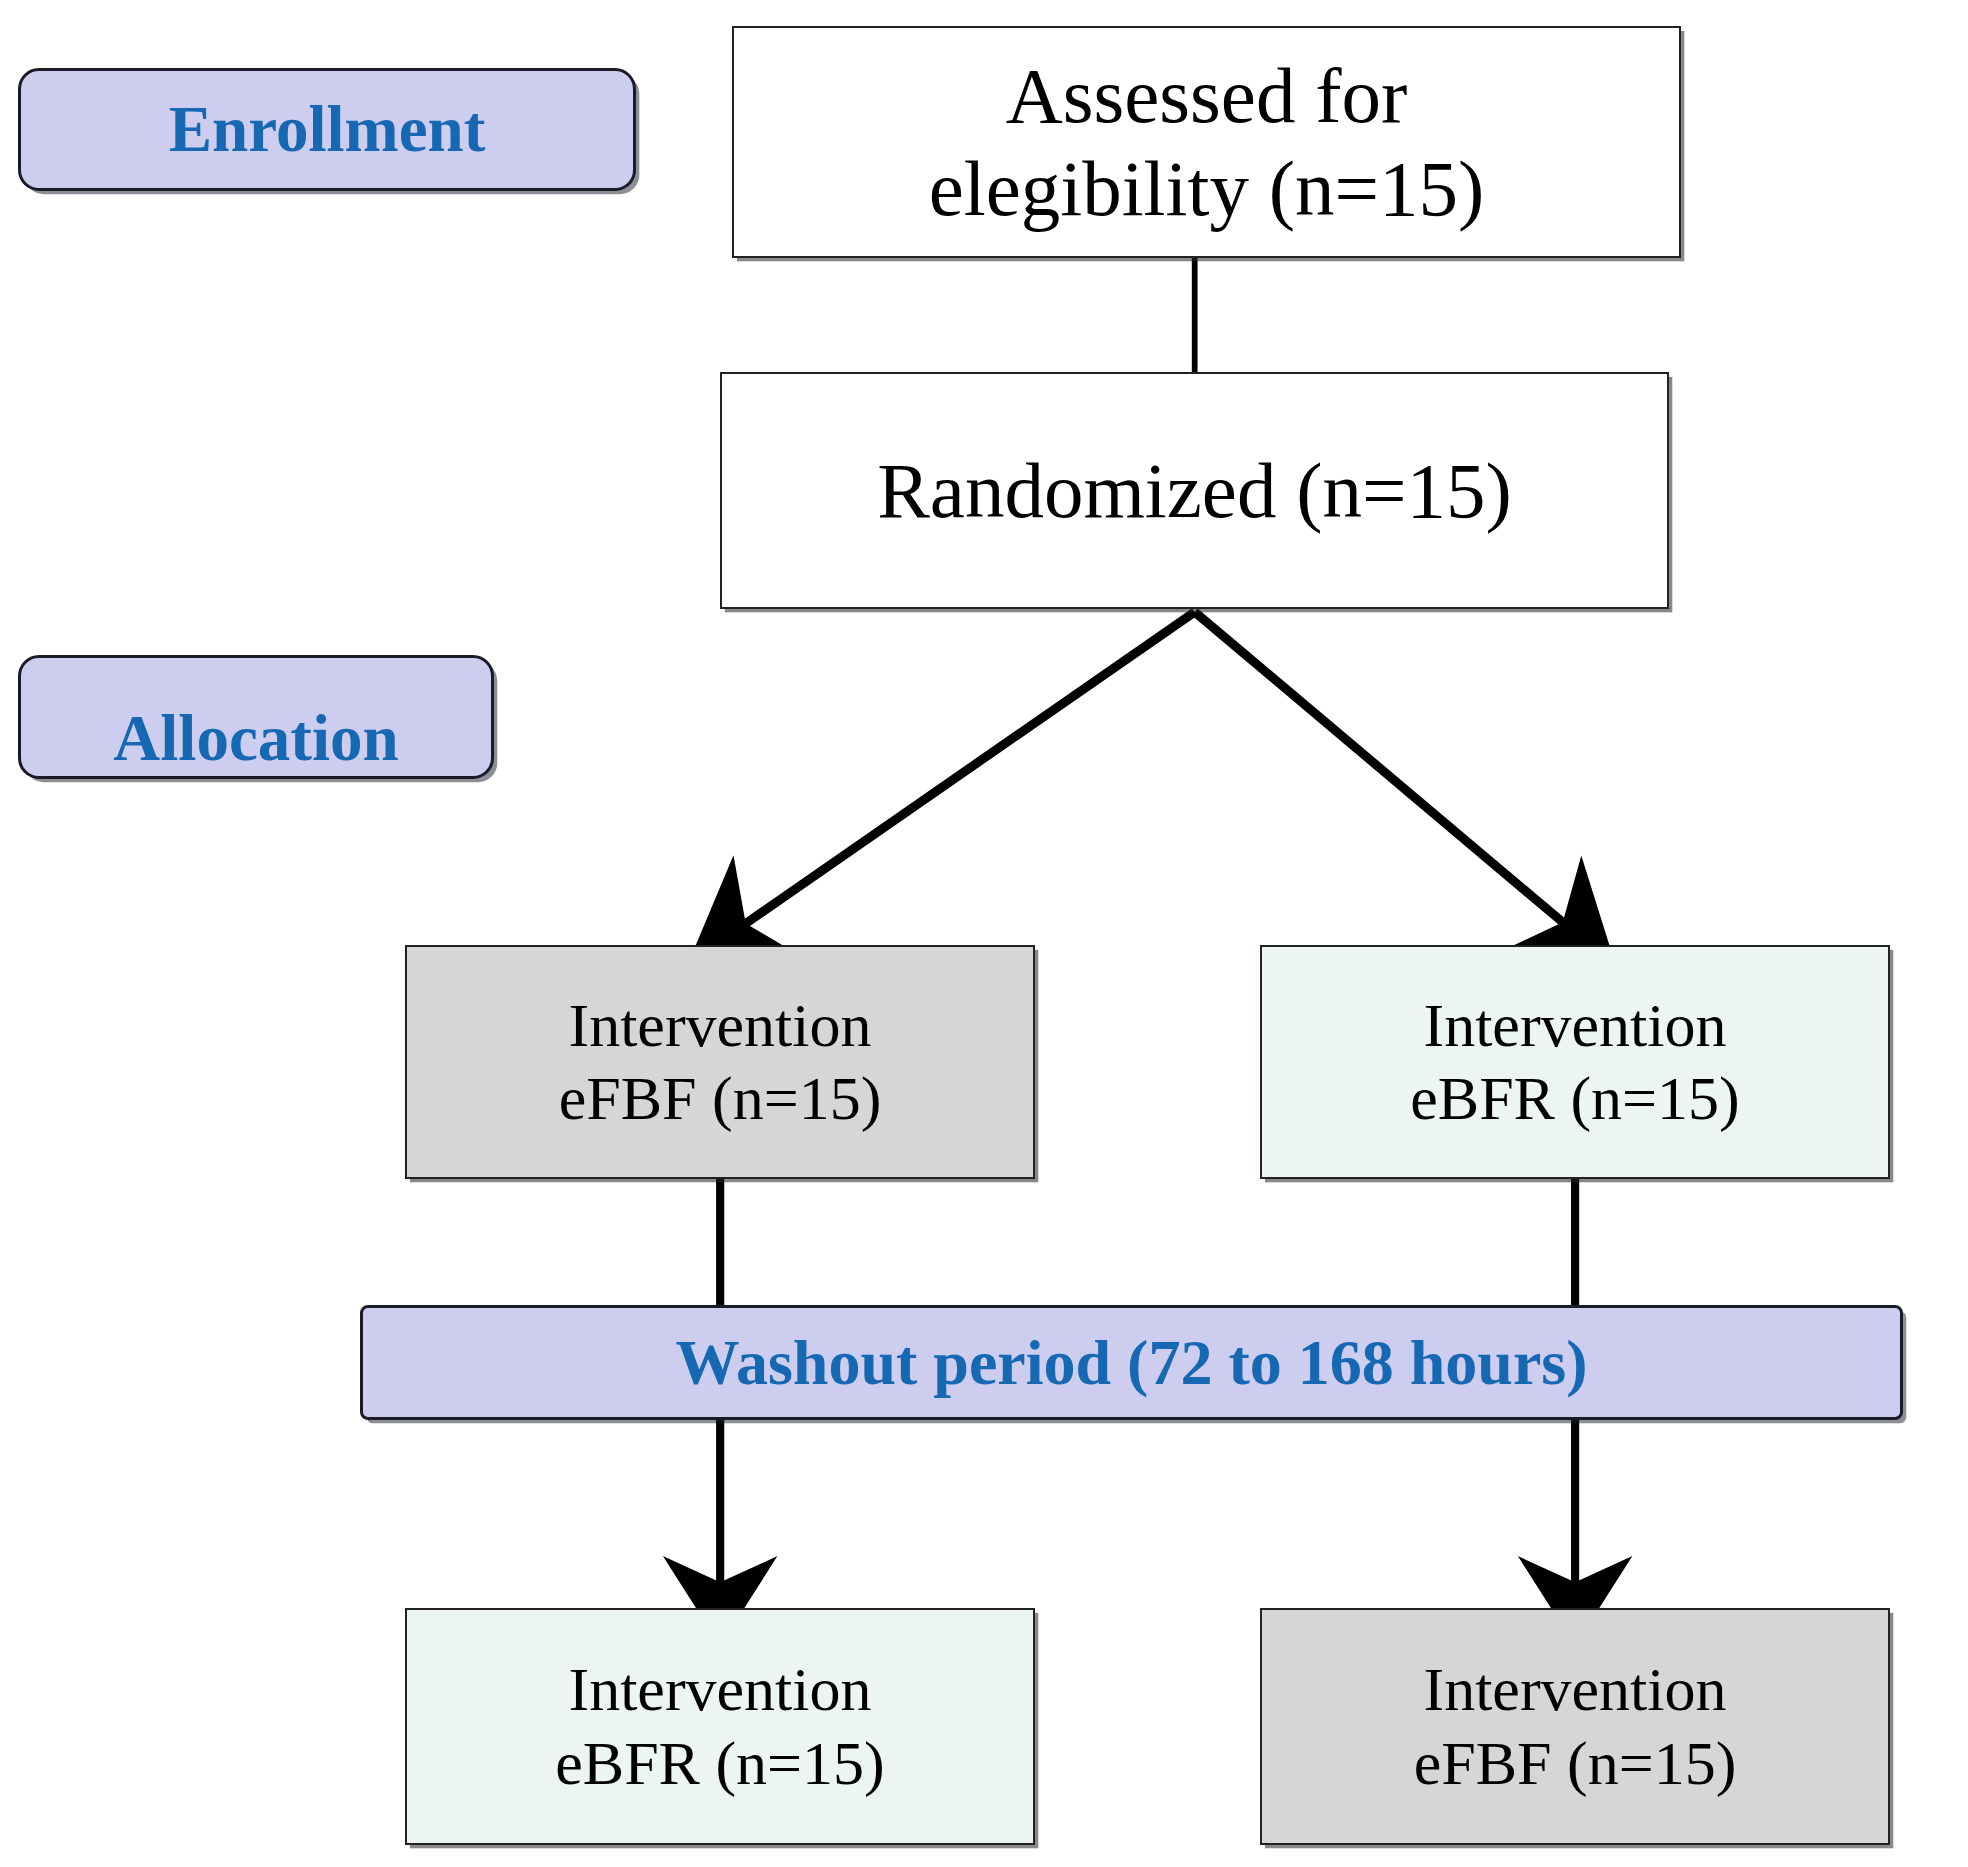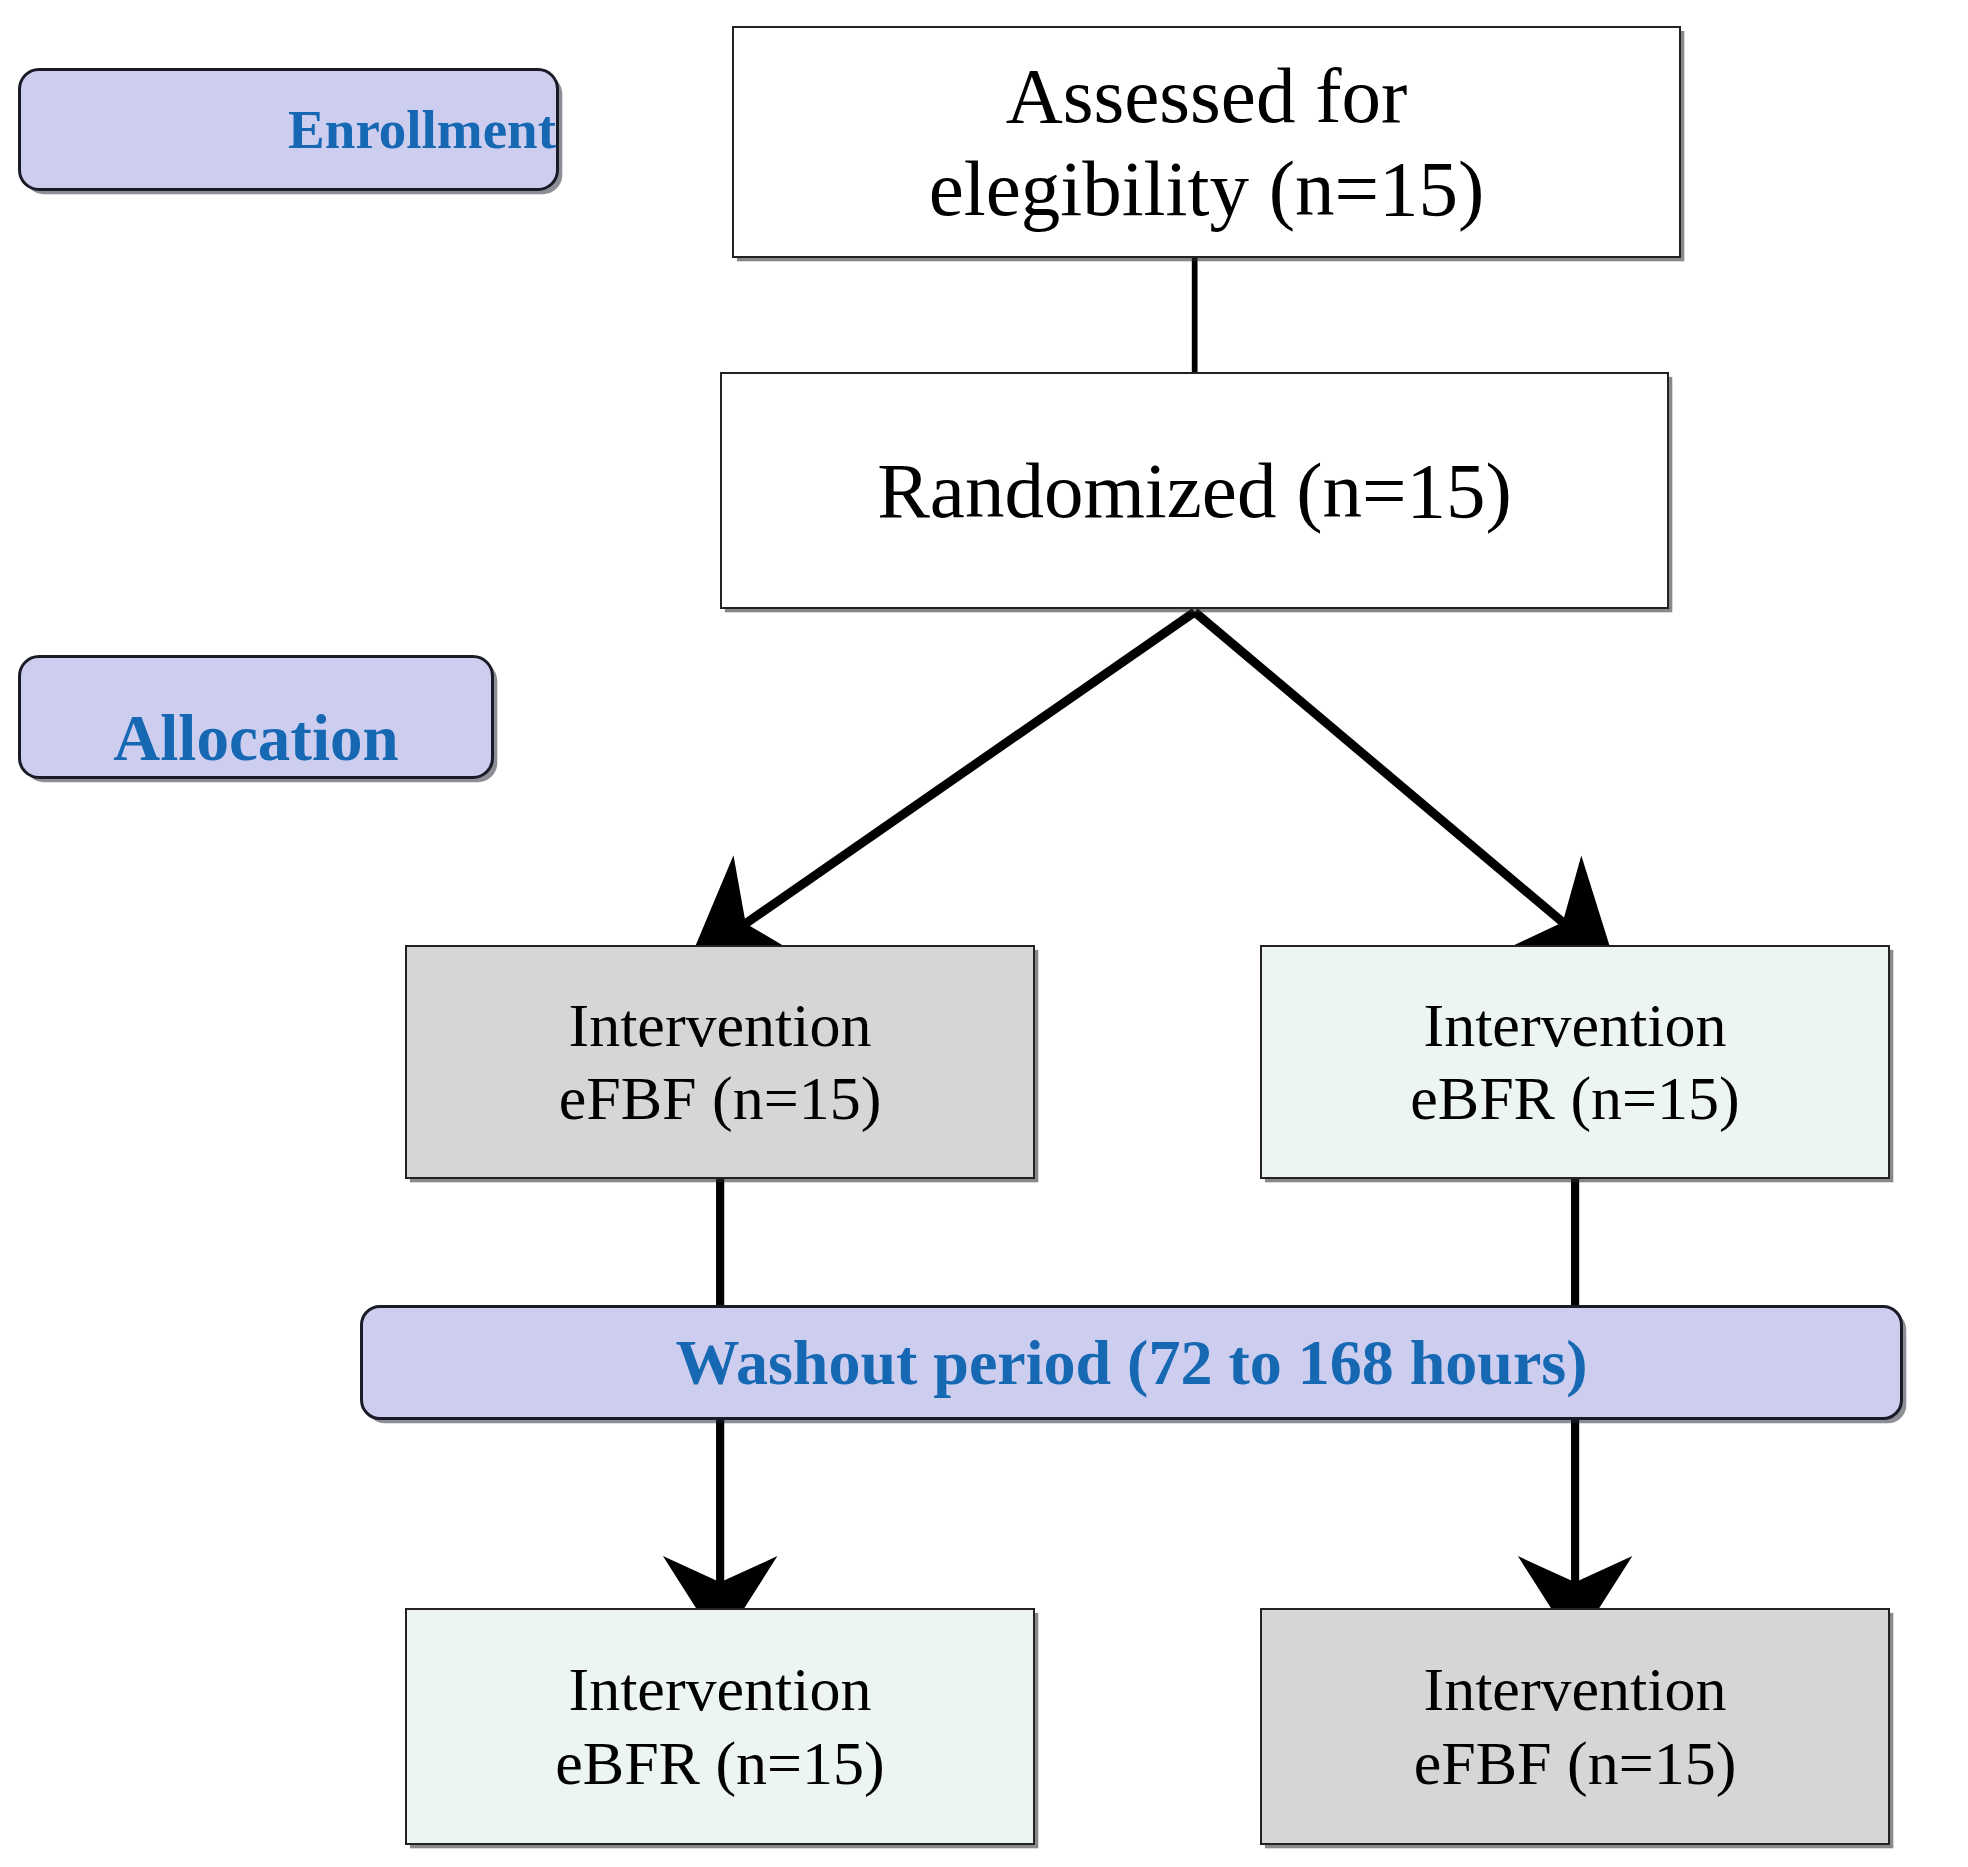--- a/index.html
+++ b/index.html
@@ -74,24 +74,24 @@
   #box-mid-left   { left: 405px;  top: 945px; width: 630px;  height: 234px; font-size: 62px;
                     background: #d6d6d6; }
   #box-mid-right  { left: 1260px; top: 945px; width: 630px;  height: 234px; font-size: 62px;
                     background: #edf5f0; }
 
   #box-bot-left   { left: 405px;  top: 1608px; width: 630px;  height: 237px; font-size: 62px;
                     background: #edf5f0; }
   #box-bot-right  { left: 1260px; top: 1608px; width: 630px;  height: 237px; font-size: 62px;
                     background: #d6d6d6; }
 
-  #pill-enrollment { left: 18px;  top: 68px;   width: 541px;  height: 123px; font-size: 55px; justify-content: flex-end; }
+  #pill-enrollment { left: 18px;  top: 68px;   width: 618px;  height: 123px; font-size: 65px; }
   #pill-allocation { left: 18px;  top: 655px;  width: 476px;  height: 124px; font-size: 65px; align-items: flex-end; }
   #pill-washout    { left: 360px; top: 1305px; width: 1543px; height: 115px; font-size: 64px;
-                     border-radius: 20px; }
+                     border-radius: 8px; }
 </style>
 </head>
 <body>
 
 <div id="canvas">
 
   <svg id="connectors" viewBox="0 0 2405 2282" xmlns="http://www.w3.org/2000/svg">
     <defs>
       <marker id="ah" markerWidth="16" markerHeight="16" refX="5" refY="8" orient="auto" markerUnits="strokeWidth">
         <path d="M0,1 L11,8 L0,15 L3.2,8 Z" fill="#000000"></path>

